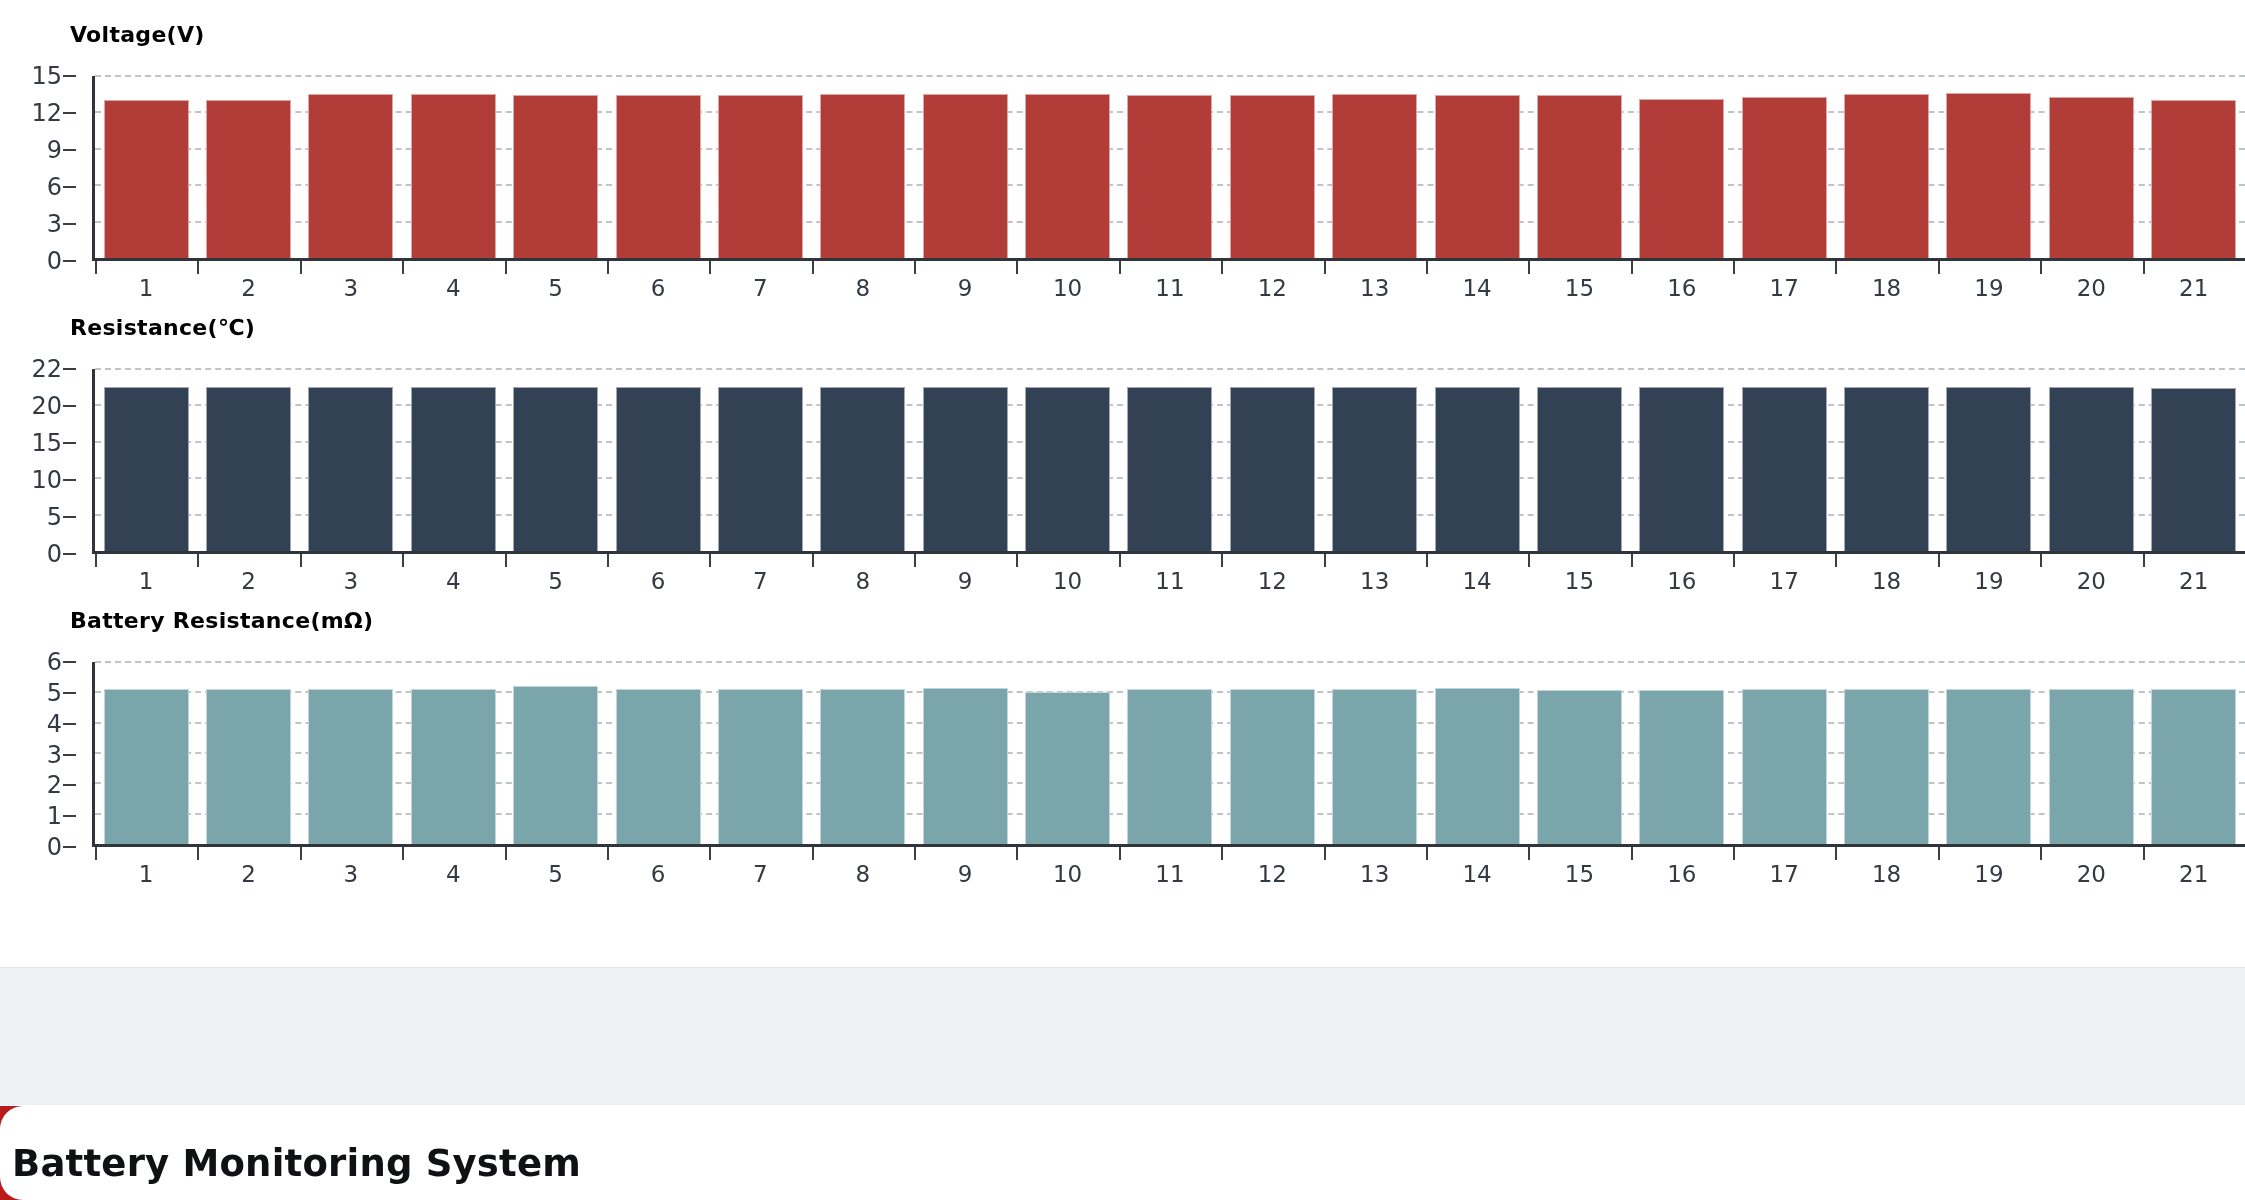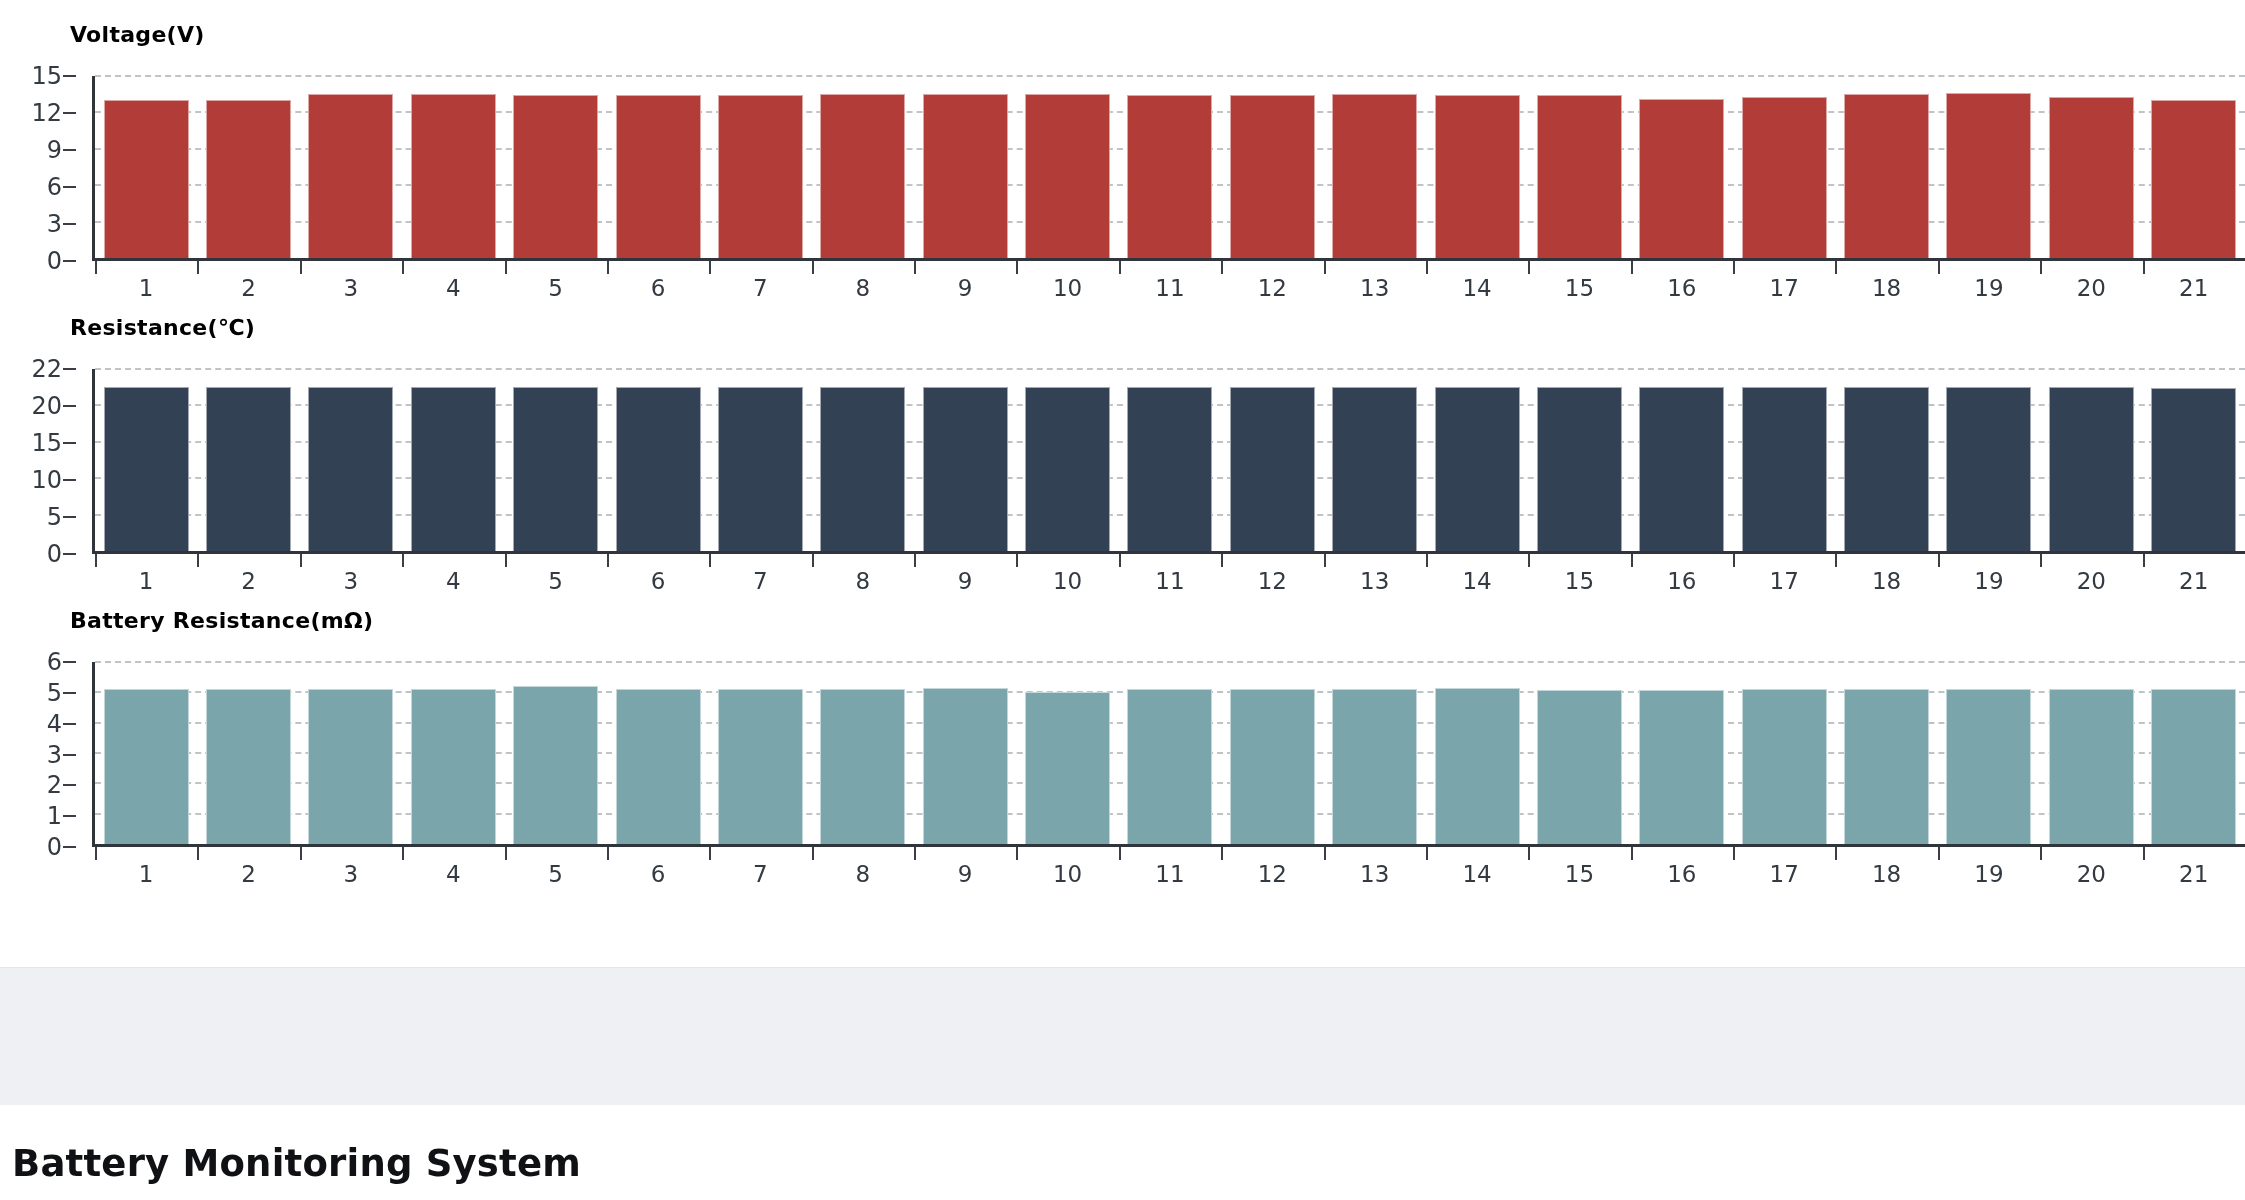--- a/index.html
+++ b/index.html
@@ -152,20 +152,21 @@
     background: #eef0f4;
     border-bottom: 1px solid #ffffff;
   }
 
   
   .footer-area {
     position: absolute;
     left: 0; top: 1106px;
     width: 2245px; height: 94px;
     background: #ffffff;
+    border-radius: 23px;
   }
   .app-heading {
     position: absolute;
     left: 12px; top: 36px;
     font-size: 37px;
     font-weight: bold;
     color: #101114;
     letter-spacing: .2px;
     white-space: nowrap;
   }

